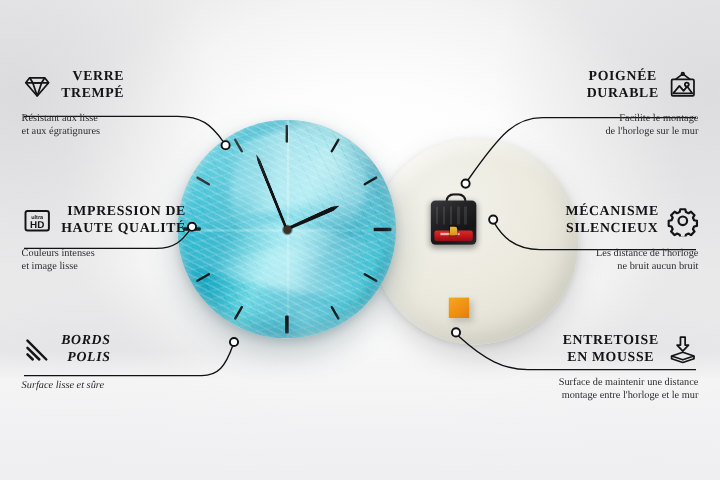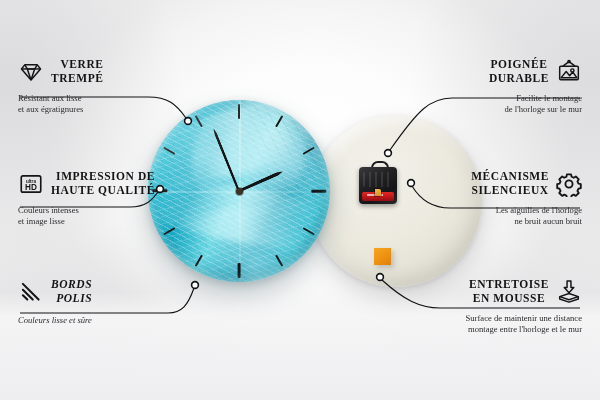--- a/index.html
+++ b/index.html
@@ -254,21 +254,21 @@
               <path d="M4.5 10 L13.6 19"></path>
               <path d="M4.5 15 L8.6 19"></path>
         </g>
           </svg>
       </span>
       <span class="title">
         <span>BORDS</span><br><span>POLIS</span>
       </span>
     </div>
     <div class="desc" style="margin-top:10px;">
-      <span>Couleurs lisse et sûre</span>
+      <span>Surface lisse et sûre</span>
     </div>
   </div>
 
   <div class="callout right" style="right:18px;top:58px;">
     <div class="head">
       <span class="title">
         <span>POIGNÉE</span><br><span>DURABLE</span>
       </span>
       <span class="ico">
         <svg viewBox="0 0 24 24">
@@ -295,21 +295,21 @@
       <span class="ico">
         <svg viewBox="0 0 24 24">
             <g fill="none" stroke="currentColor" stroke-width="1.7" stroke-linejoin="round">
           <path d="M13.9 3.1 h-3.8 l-.5 2.2 -2 .9 -1.9-1.2 -2.7 2.7 1.2 1.9 -.9 2 -2.2 .5 v3.8 l2.2 .5 .9 2 -1.2 1.9 2.7 2.7 1.9-1.2 2 .9 .5 2.2 h3.8 l.5-2.2 2-.9 1.9 1.2 2.7-2.7 -1.2-1.9 .9-2 2.2-.5 v-3.8 l-2.2-.5 -.9-2 1.2-1.9 -2.7-2.7 -1.9 1.2 -2-.9 z"></path>
           <circle cx="12" cy="12" r="3.3"></circle>
         </g>
           </svg>
       </span>
     </div>
     <div class="desc" style="margin-top:8px;">
-      <span>Les aiguilles de l'horloge</span><br><span>ne bruit aucun bruit</span>
+      <span>Les distance de l'horloge</span><br><span>ne bruit aucun bruit</span>
     </div>
   </div>
 
   <div class="callout right" style="right:18px;top:278px;">
     <div class="head">
       <span class="title">
         <span>ENTRETOISE</span><br><span>EN MOUSSE</span>
       </span>
       <span class="ico">
         <svg viewBox="0 0 24 24">

